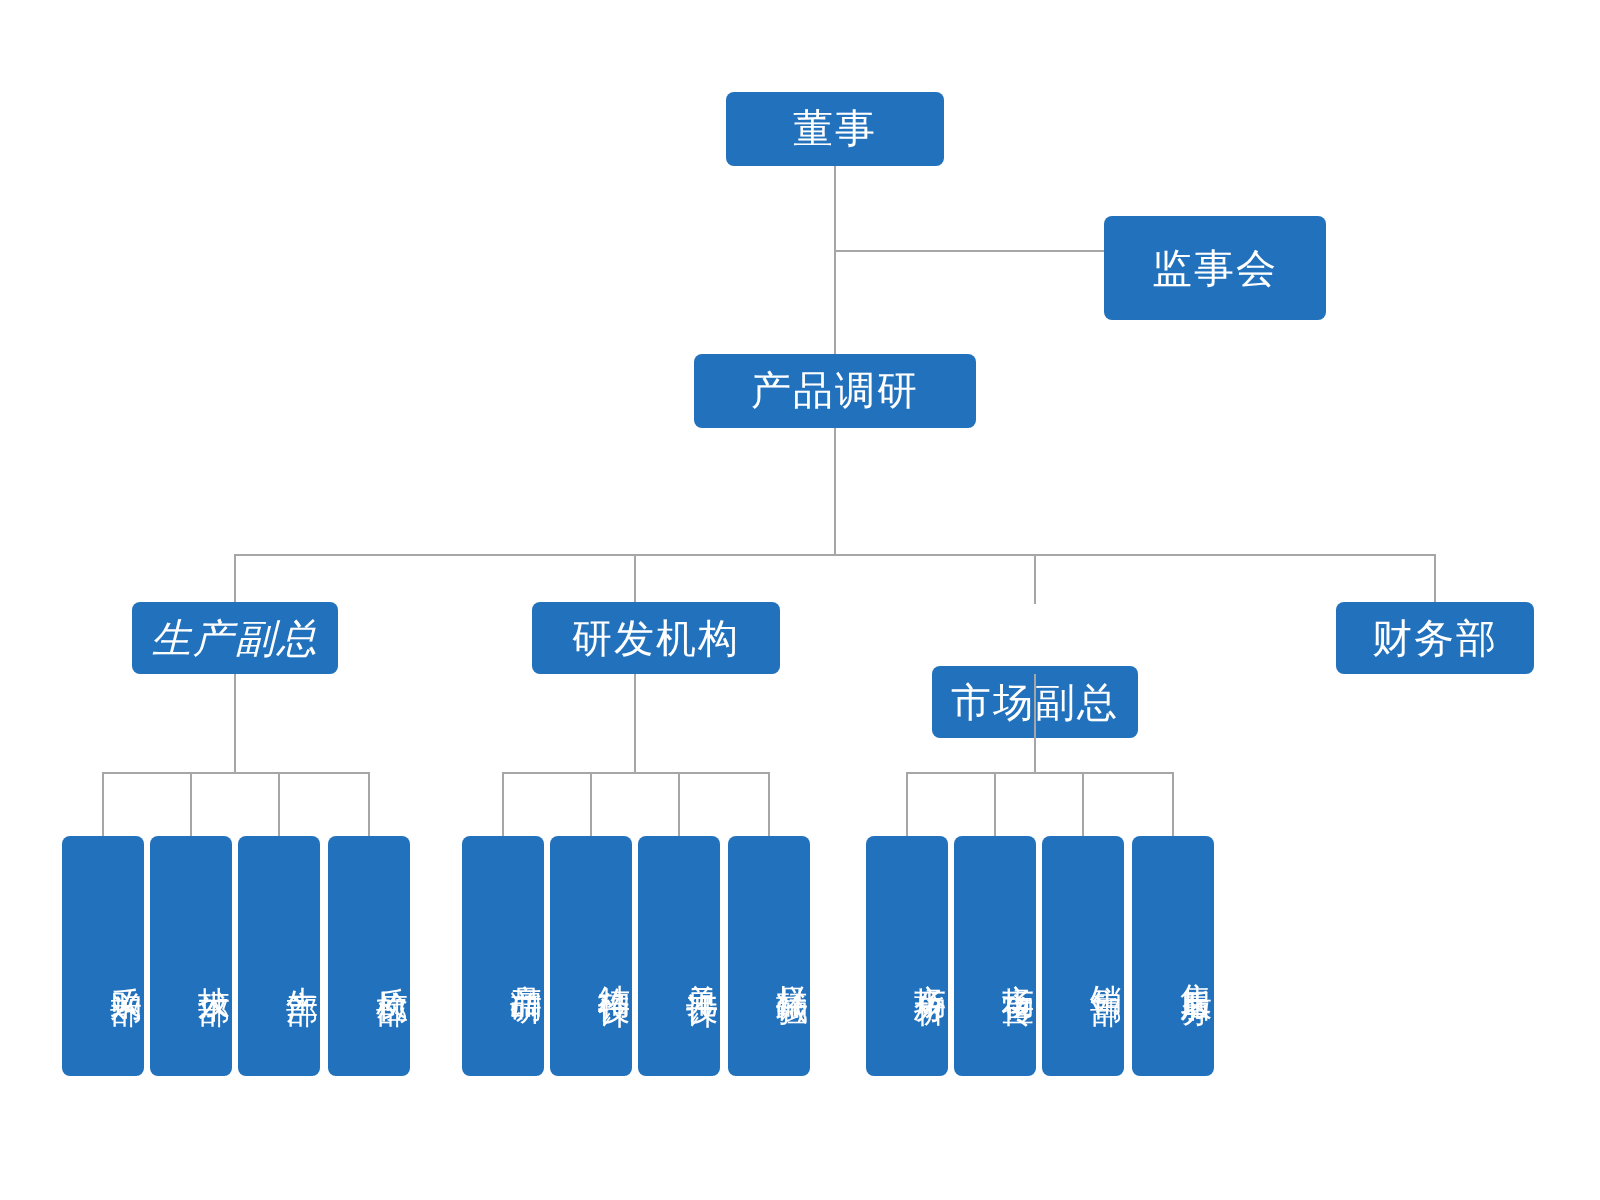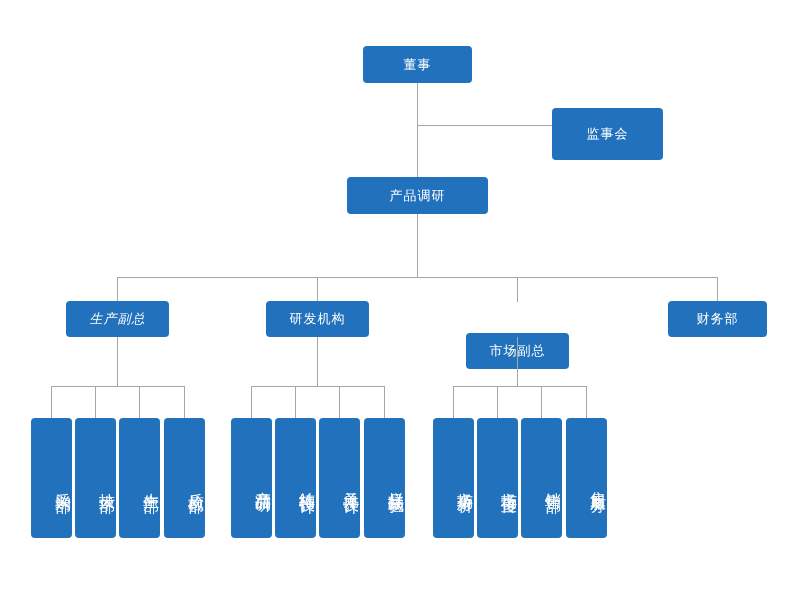--- a/index.html
+++ b/index.html
@@ -36,21 +36,21 @@
     border-radius: 4px;
     color: #ffffff;
     display: flex;
     align-items: center;
     justify-content: center;
     box-sizing: border-box;
     letter-spacing: 1px;
     text-align: center;
   }
   .node.horiz {
-    font-size: 13px;
+    font-size: 20px;
   }
   .node.vert {
     writing-mode: vertical-rl;
     text-orientation: upright;
     align-items: flex-start;
     justify-content: center;
     padding-top: 10px;
     font-size: 16px;
     line-height: 1.18;
     letter-spacing: 2px;
@@ -85,21 +85,21 @@
   <div class="conn h" style="left: 117px; top: 277px; width: 601px; background: rgb(166, 166, 166);"></div>
 
   <div class="conn v" style="left: 117px; top: 277px; height: 25px; background: rgb(166, 166, 166);"></div>
   <div class="conn v" style="left: 317px; top: 277px; height: 25px; background: rgb(166, 166, 166);"></div>
   <div class="conn v" style="left: 517px; top: 277px; height: 25px; background: rgb(166, 166, 166);"></div>
   <div class="conn v" style="left: 717px; top: 277px; height: 25px; background: rgb(166, 166, 166);"></div>
 
   <div class="node horiz" style="left: 66px; top: 301px; width: 103px; height: 36px; background: rgb(34, 113, 188); color: rgb(255, 255, 255); font-style: italic;">
     <span class="label">生产副总</span>
   </div>
-  <div class="node horiz" style="left: 266px; top: 301px; width: 103px; height: 36px; background: rgb(34, 113, 188); color: rgb(255, 255, 255);">
+  <div class="node horiz" style="left: 266px; top: 301px; width: 124px; height: 36px; background: rgb(34, 113, 188); color: rgb(255, 255, 255);">
     <span class="label">研发机构</span>
   </div>
   <div class="node horiz" style="left: 466px; top: 301px; width: 103px; height: 36px; background: rgb(34, 113, 188); color: #ffffff; margin-top: 32px;">
     <span class="label">市场副总</span>
   </div>
   <div class="node horiz" style="left: 668px; top: 301px; width: 99px; height: 36px; background: rgb(34, 113, 188); color: rgb(255, 255, 255); text-align: right;">
     <span class="label">财务部</span>
   </div>
 
   <div class="conn v" style="left: 117px; top: 337px; height: 50px; background: rgb(166, 166, 166);"></div>

